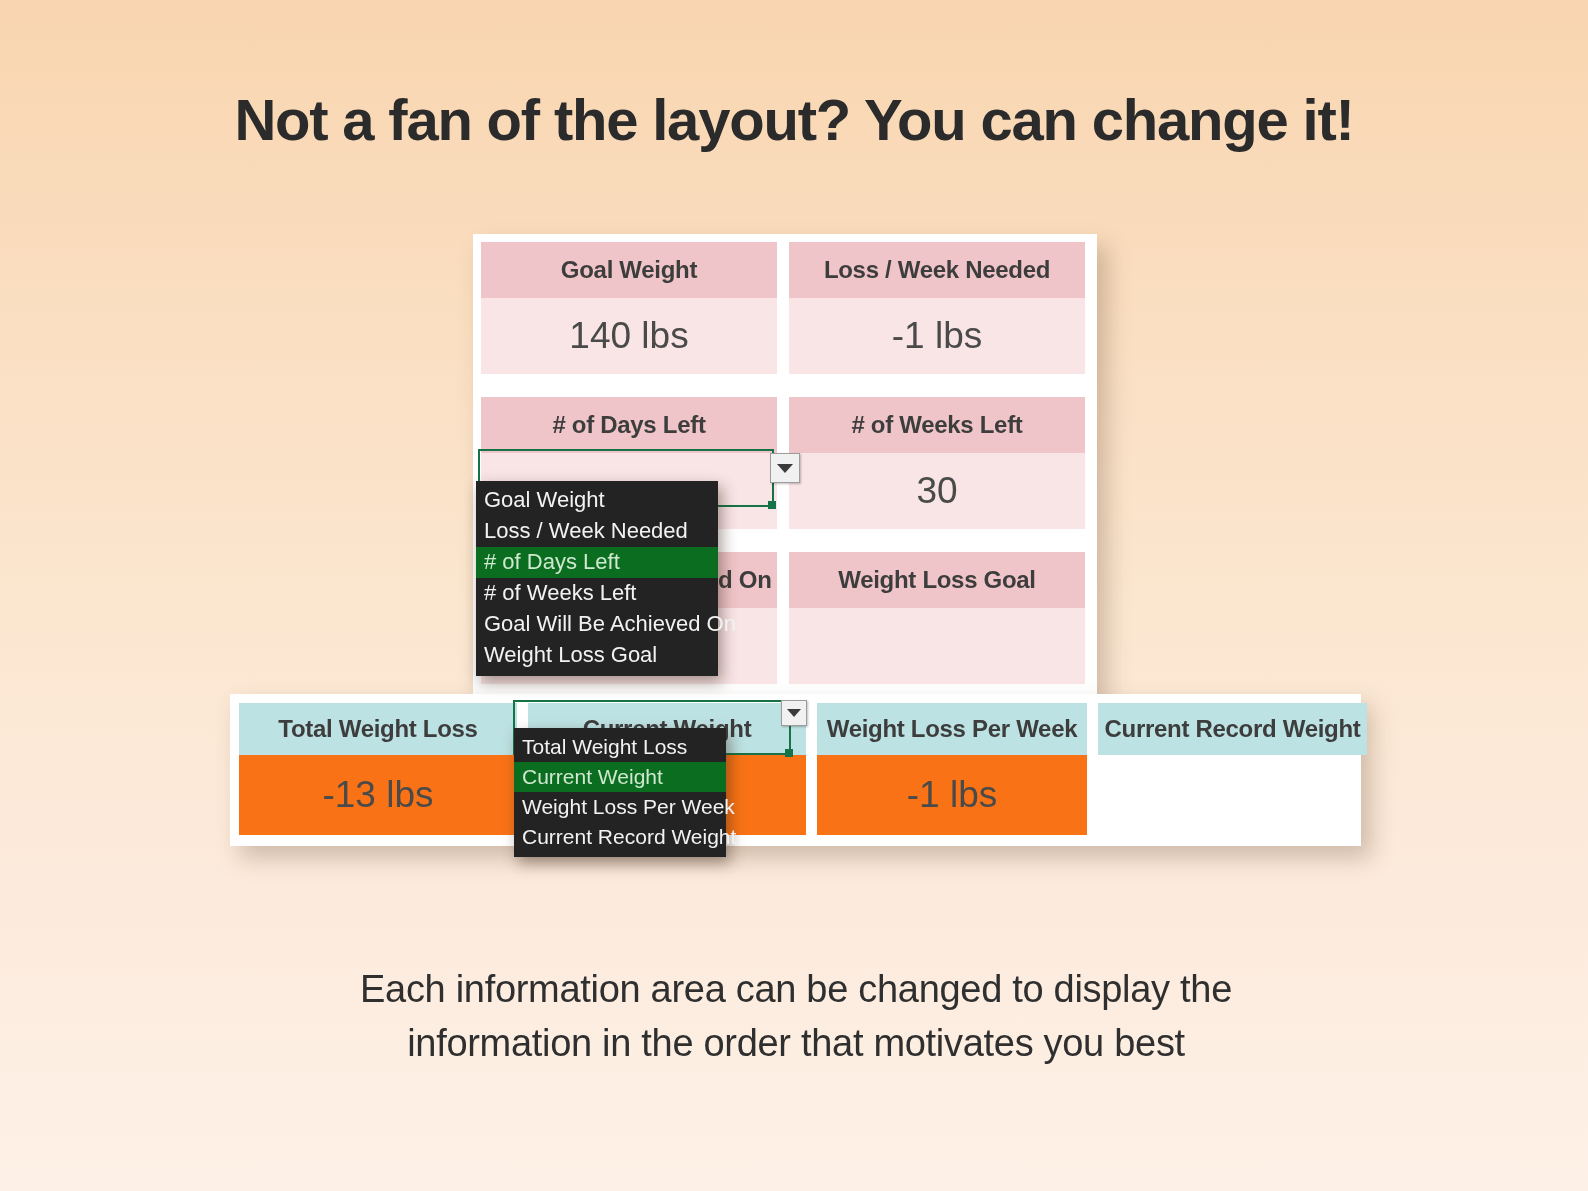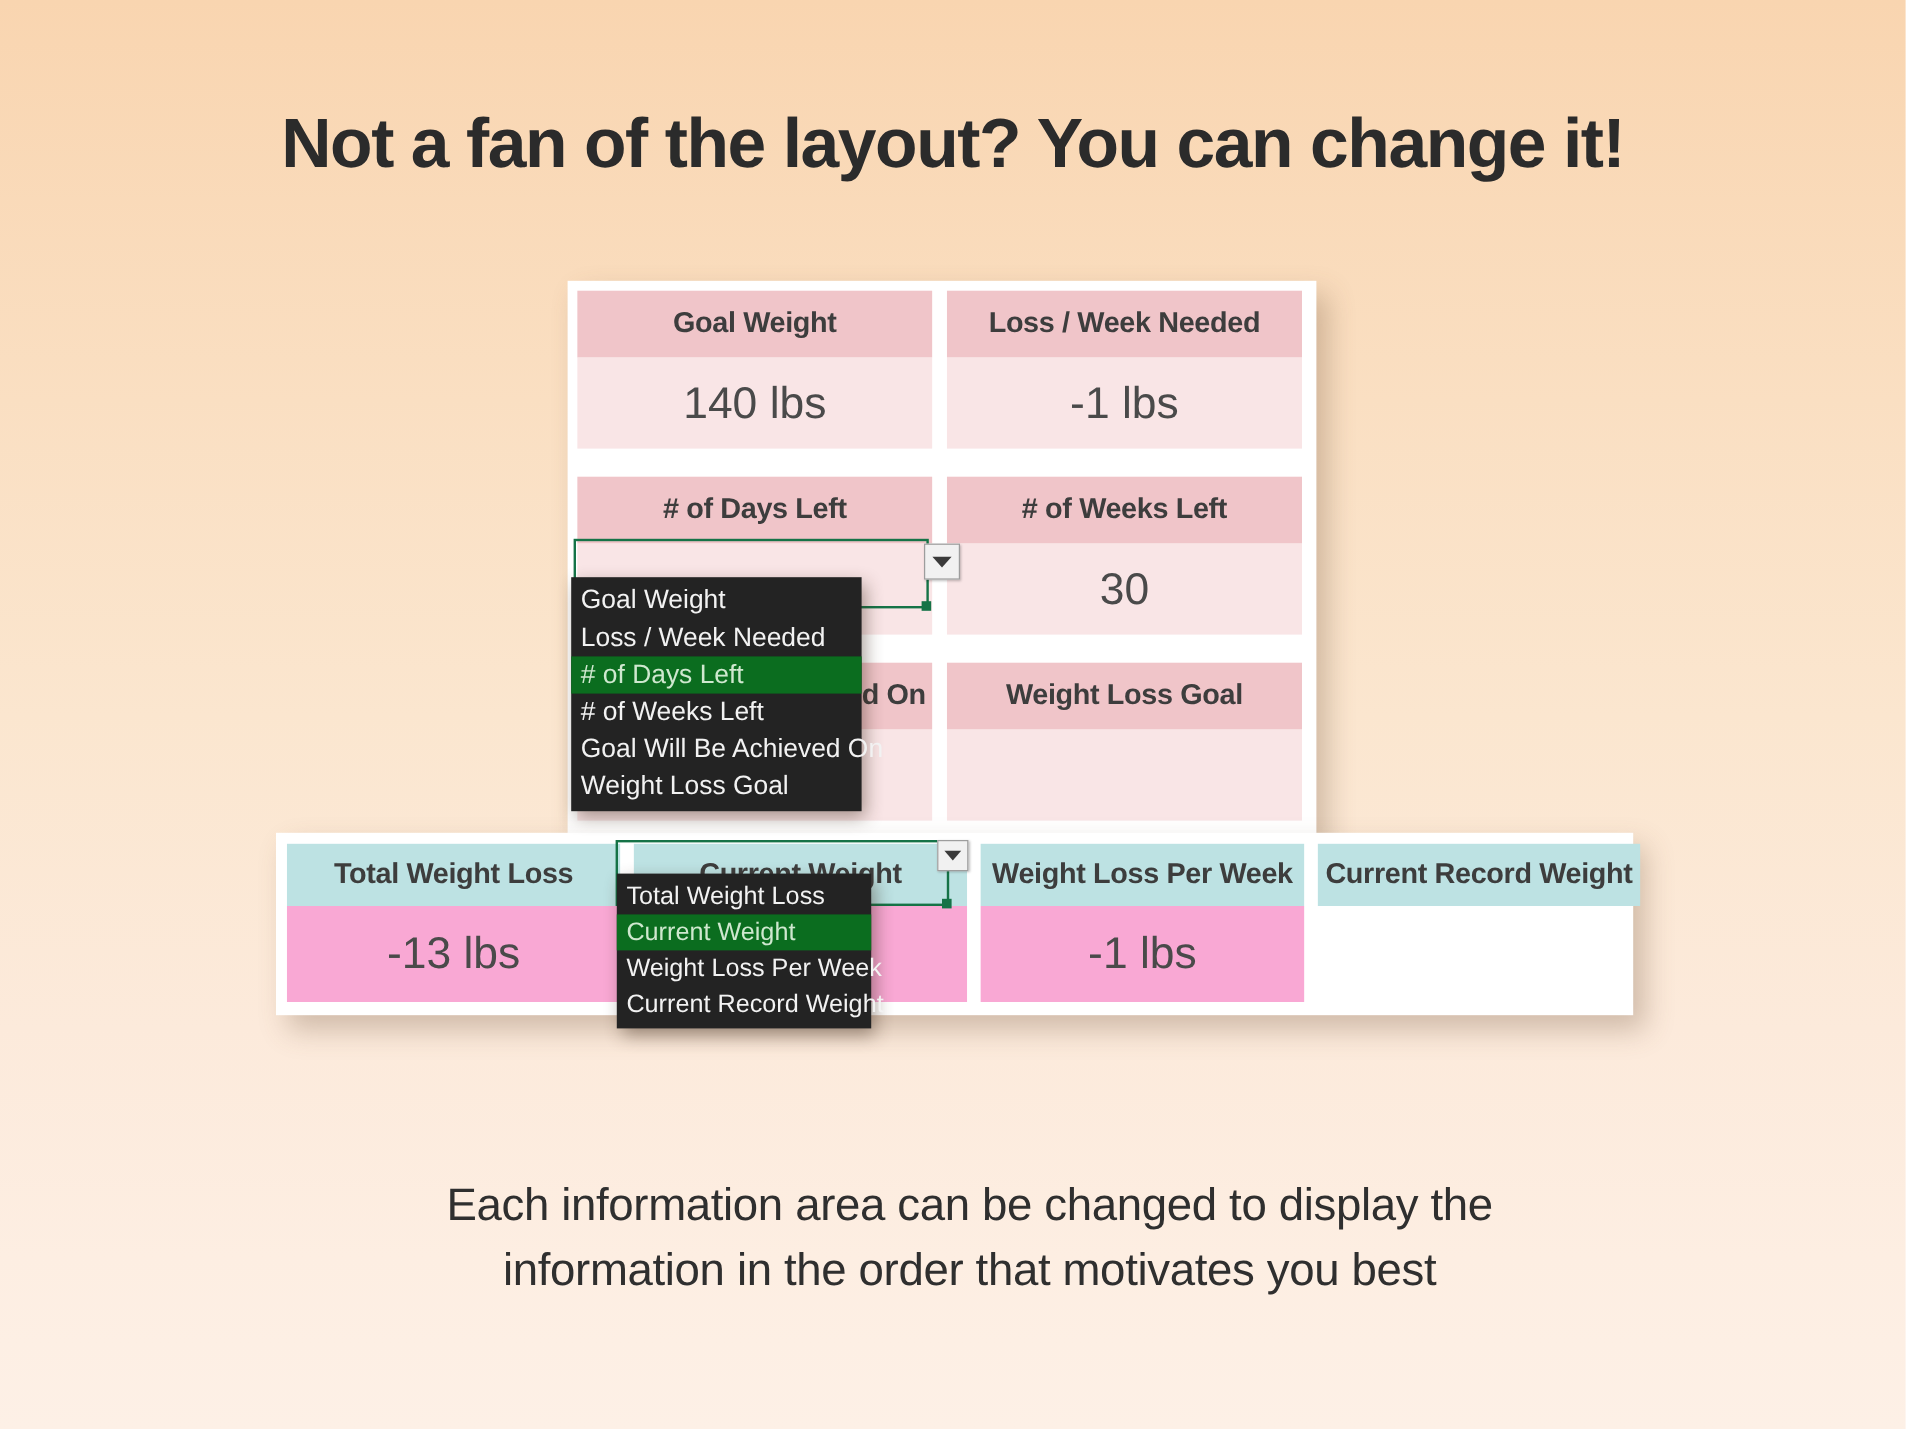--- a/index.html
+++ b/index.html
@@ -33,28 +33,27 @@
     font-weight: 700;
     letter-spacing: -1.2px;
     color: #2b2b2b;
     white-space: nowrap;
   }
 
   
   #caption {
     position: absolute;
     top: 962px;
-    left: 308px;
+    left: 296px;
     width: 1000px;
     text-align: center;
     font-size: 38px;
     line-height: 54px;
     color: #2f2f2f;
     letter-spacing: -0.3px;
-    margin-top: 16px;
   }
 
   
   .panel {
     position: absolute;
     background: #ffffff;
     box-shadow: 10px 12px 22px rgba(110, 80, 55, 0.30);
   }
 
   #panel-pink {
@@ -117,21 +116,21 @@
     flex: 1;
   }
 
   
   .card.pink .card-head { background: #f0c5c9; height: 56px; }
   .card.pink .card-value { background: #f9e5e6; height: 76px; }
   .card.pink { height: 132px; }
 
   
   .card.blue .card-head { background: #bde2e3; height: 52px; }
-  .card.blue .card-value { background: #f9a8d4; height: 80px; }
+  .card.blue .card-value { background: #f97316; height: 80px; }
   .card.blue { height: 132px; }
 
   
   .sel-frame {
     position: absolute;
     border: 2px solid #157347;
     z-index: 6;
     pointer-events: none;
   }
   .sel-frame .handle {

